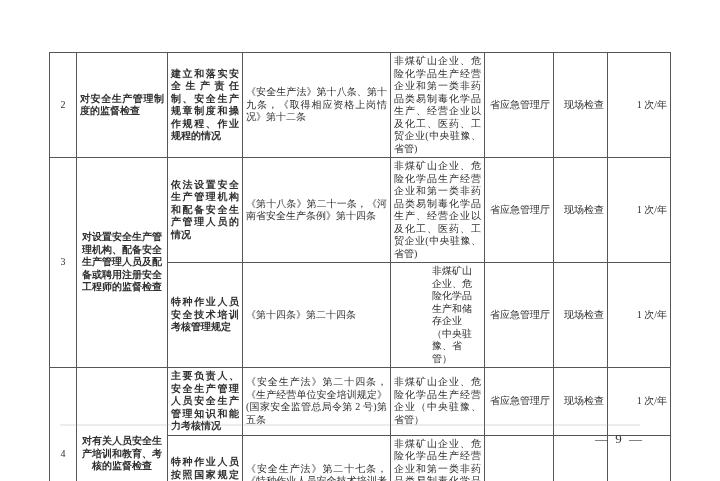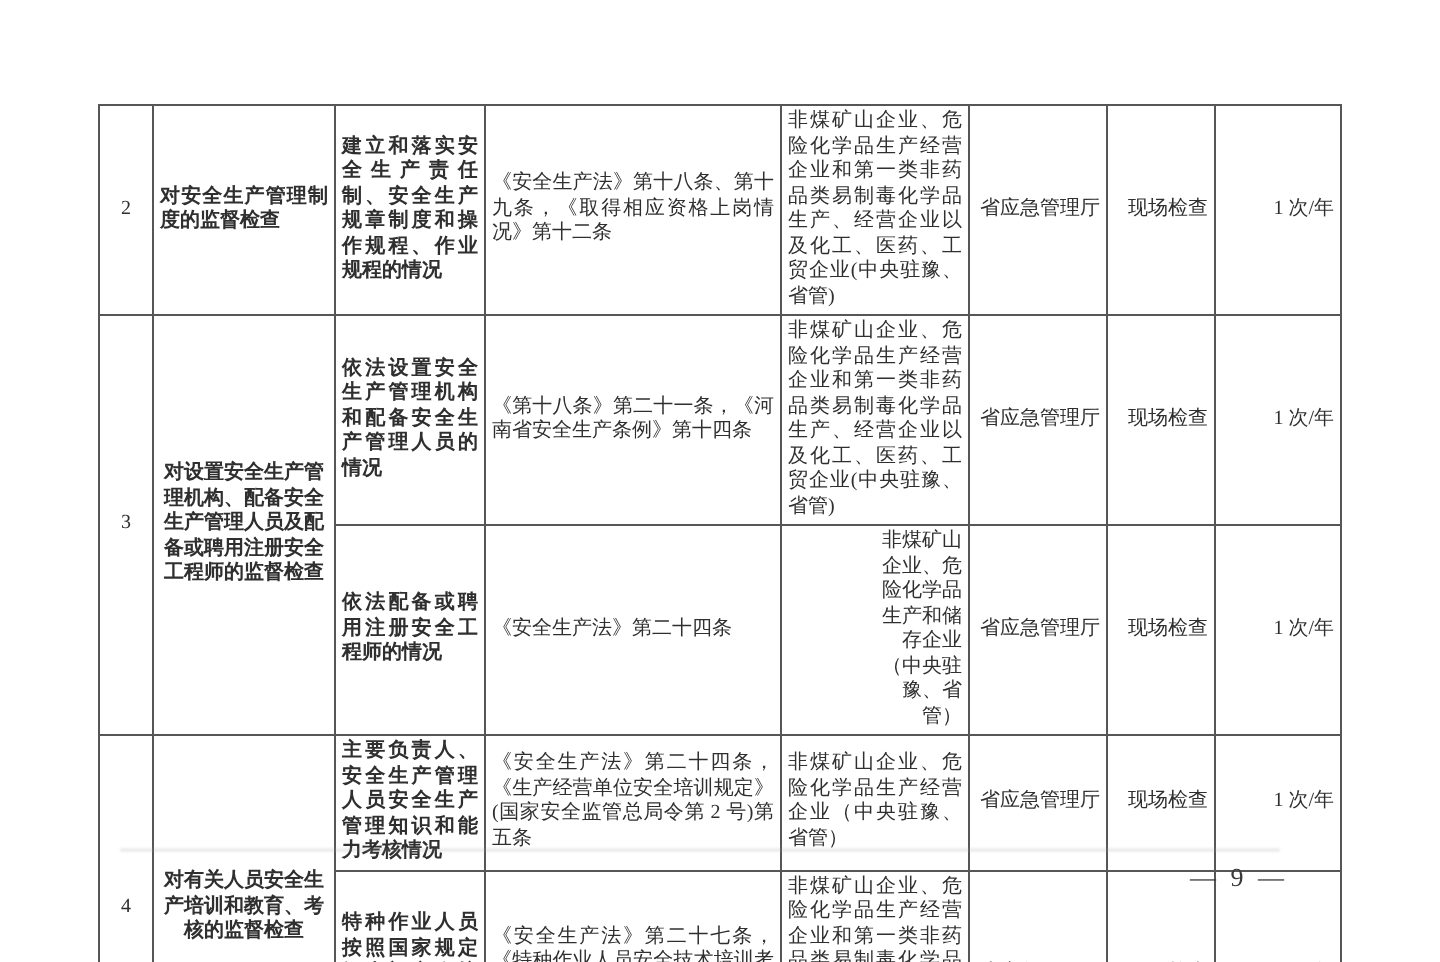--- a/index.html
+++ b/index.html
@@ -38,21 +38,21 @@
   tr.r-3b { height: 48px; }
   tr.r-4a { height: 53px; }
   tr.r-4b { height: 81px; }
 
   td.c-seq    { text-align: center; font-size: 10.5px; }
   td.c-item   { text-align: justify; padding: 2px 5px; font-weight: bold; }
   td.c-item.ta-c { text-align: center; }
   td.c-content{ text-align: justify; padding: 2px 4px; font-weight: bold; }
   td.c-basis  { text-align: justify; padding: 2px 5px; line-height: 13.5px; }
   td.c-target { text-align: justify; }
-  td.c-target.ta-c { text-align: right; padding-left: 41px; }
+  td.c-target.ta-c { text-align: left; padding-left: 41px; }
   td.c-agency, td.c-method, td.c-freq {
     text-align: right;
     font-size: 10.5px;
     word-break: keep-all;
   }
   .scan-shadow {
     position: absolute;
     left: 60px;
     top: 424px;
     width: 580px;
@@ -106,22 +106,22 @@
         <td class="c-item ta-c" rowspan="2">对设置安全生产管理机构、配备安全生产管理人员及配备或聘用注册安全工程师的监督检查</td>
         <td class="c-content">依法设置安全生产管理机构和配备安全生产管理人员的情况</td>
         <td class="c-basis">《第十八条》第二十一条，《河南省安全生产条例》第十四条</td>
         <td class="c-target">非煤矿山企业、危险化学品生产经营企业和第一类非药品类易制毒化学品生产、经营企业以及化工、医药、工贸企业(中央驻豫、省管)</td>
         <td class="c-agency">省应急管理厅</td>
         <td class="c-method">现场检查</td>
         <td class="c-freq">1 次/年</td>
       </tr>
 
       <tr class="r-3b">
-        <td class="c-content">依法配备或聘用注册安全工程师的情况</td>
-        <td class="c-basis">《安全生产法》第二十四条</td>
+        <td class="c-content">特种作业人员安全技术培训考核管理规定</td>
+        <td class="c-basis">《第十四条》第二十四条</td>
         <td class="c-target ta-c">非煤矿山企业、危险化学品生产和储存企业（中央驻豫、省管）</td>
         <td class="c-agency">省应急管理厅</td>
         <td class="c-method">现场检查</td>
         <td class="c-freq">1 次/年</td>
       </tr>
 
       <tr class="r-4a">
         <td class="c-seq" rowspan="2">4</td>
         <td class="c-item ta-c" rowspan="2">对有关人员安全生产培训和教育、考核的监督检查</td>
         <td class="c-content">主要负责人、安全生产管理人员安全生产管理知识和能力考核情况</td>

